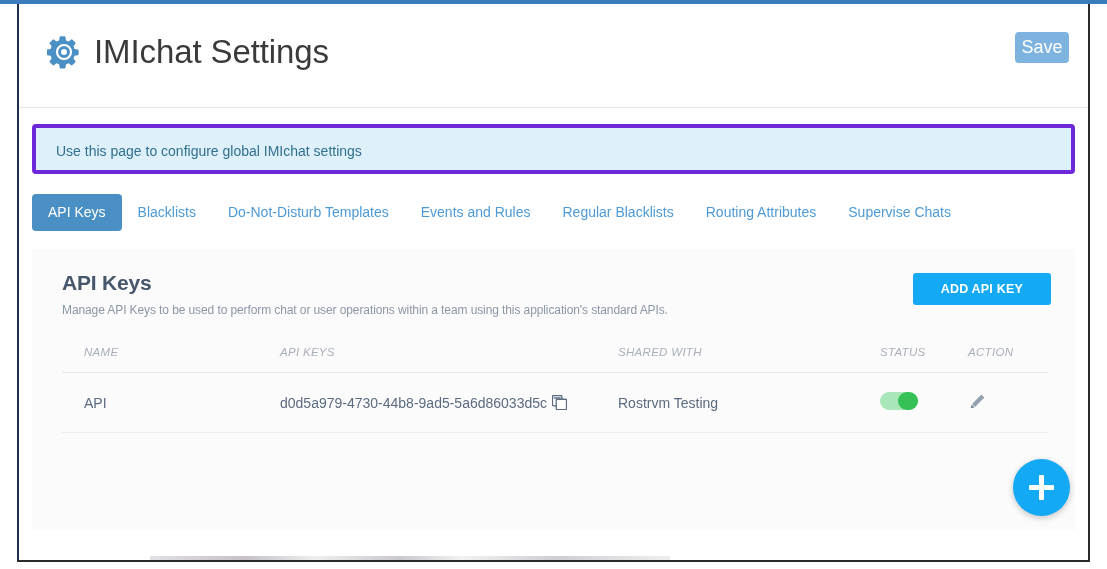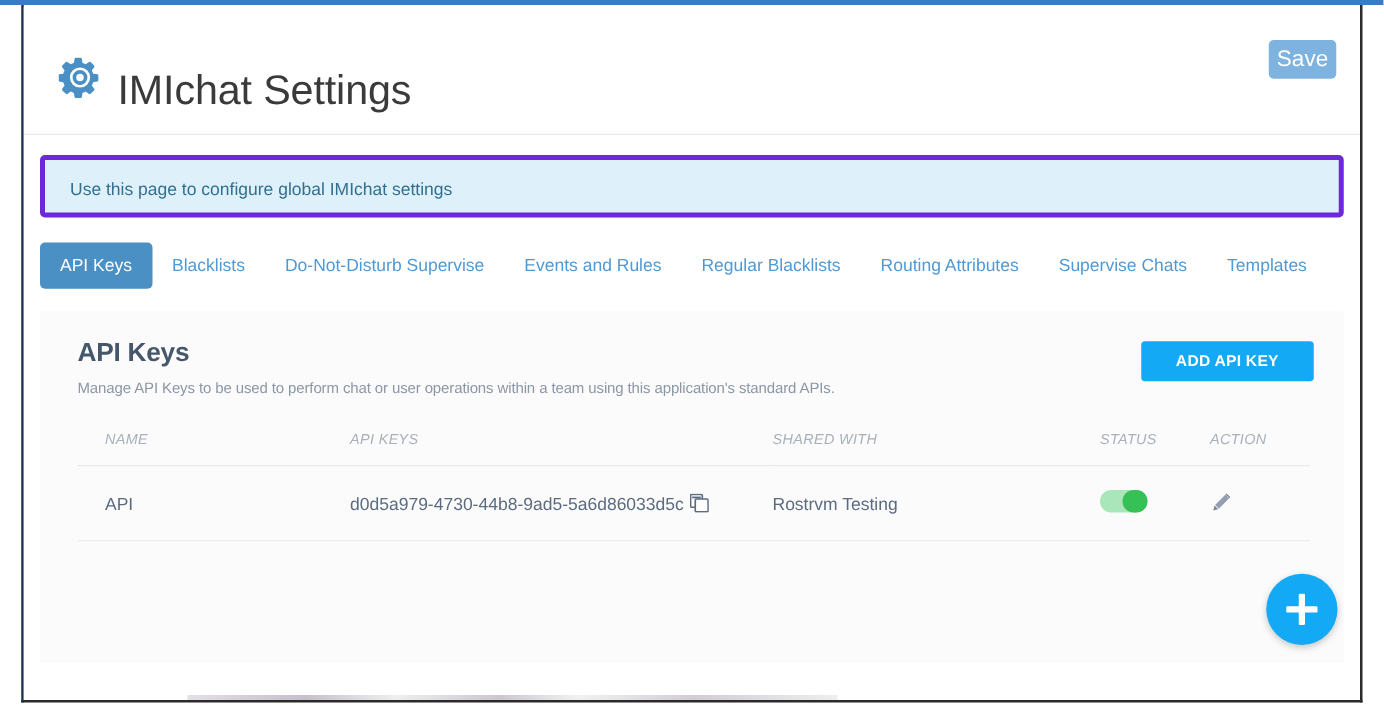--- a/index.html
+++ b/index.html
@@ -72,21 +72,20 @@
     height: 34px;
     margin-right: 13px;
     display: block;
   }
   .page-title {
     font-size: 33px;
     color: #3a3a3a;
     font-weight: normal;
     letter-spacing: -0.1px;
     white-space: nowrap;
-    margin-top: 20px;
   }
   .save-button {
     position: absolute;
     right: 19px;
     top: 26px;
     width: 54px;
     height: 31px;
     background: #7eb3df;
     color: #ffffff;
     border: none;
@@ -310,26 +309,25 @@
         <div class="page-title">IMIchat Settings</div>
       </div>
       <button class="save-button">Save</button>
     </div>
 
     <div class="info-banner">Use this page to configure global IMIchat settings</div>
 
     <div class="tabs">
       <div class="tab active">API Keys</div>
       <div class="tab">Blacklists</div>
-      <div class="tab">Do-Not-Disturb Supervise</div>
+      <div class="tab">Do-Not-Disturb Templates</div>
       <div class="tab">Events and Rules</div>
       <div class="tab">Regular Blacklists</div>
       <div class="tab">Routing Attributes</div>
       <div class="tab">Supervise Chats</div>
-      <div class="tab">Templates</div>
     </div>
 
     <div class="card">
 
       <div class="card-head">
         <h2 class="card-title">API Keys</h2>
         <div class="card-sub">Manage API Keys to be used to perform chat or user operations within a team using this application's standard APIs.</div>
         <button class="add-key-button">ADD API KEY</button>
       </div>
 

